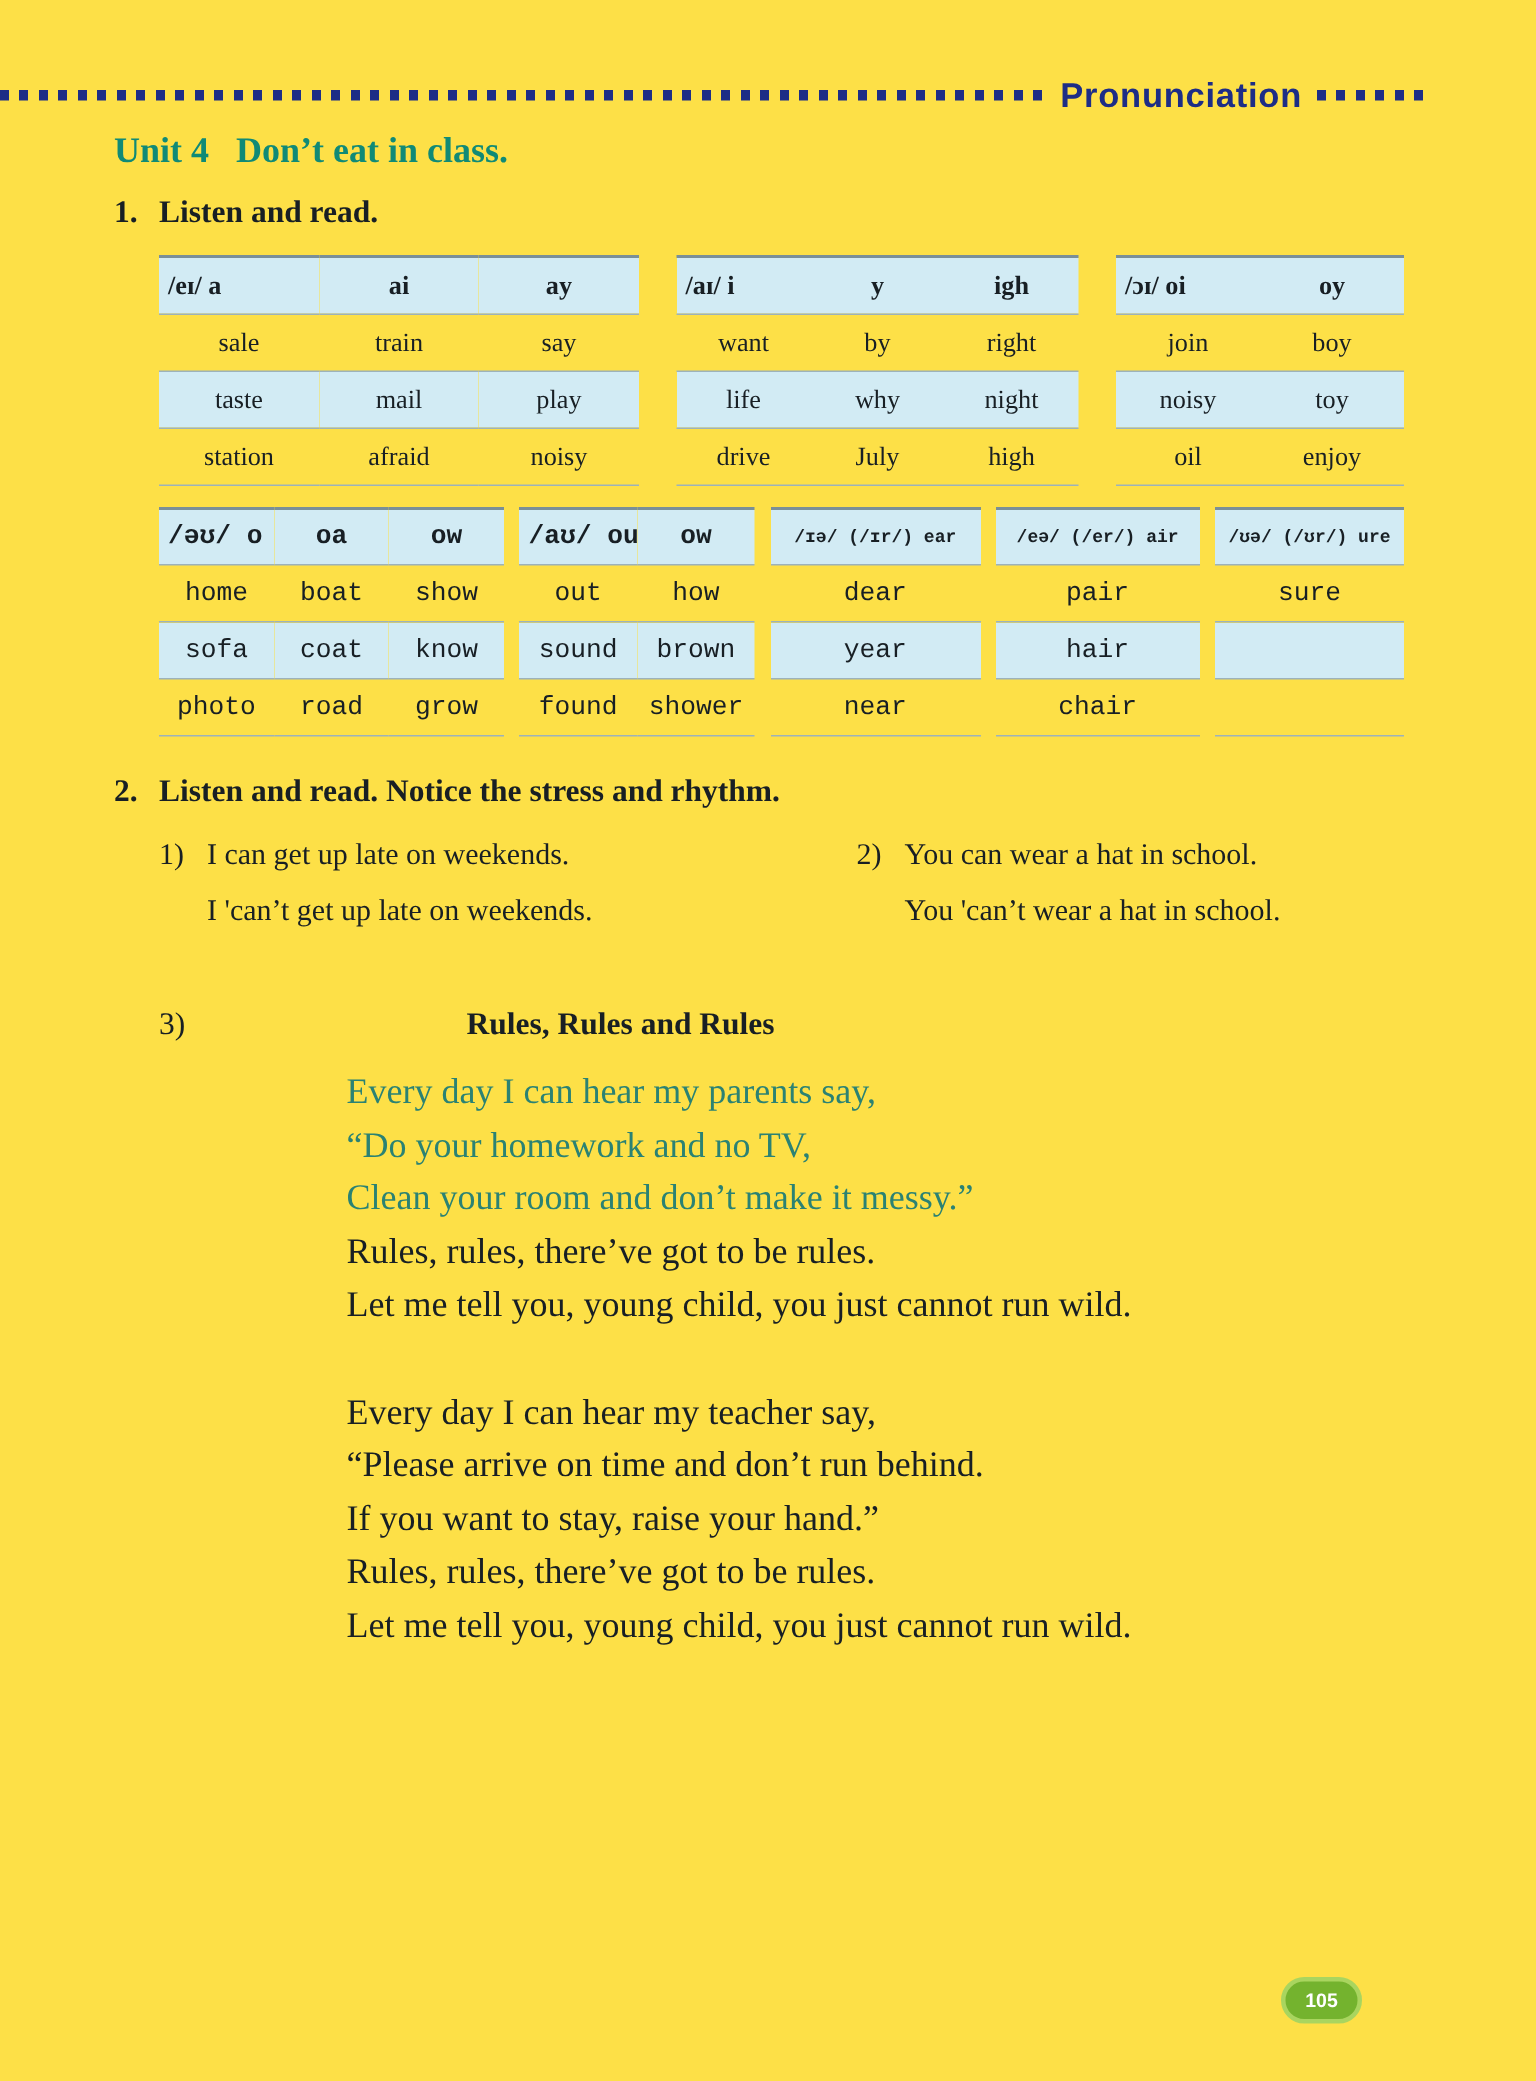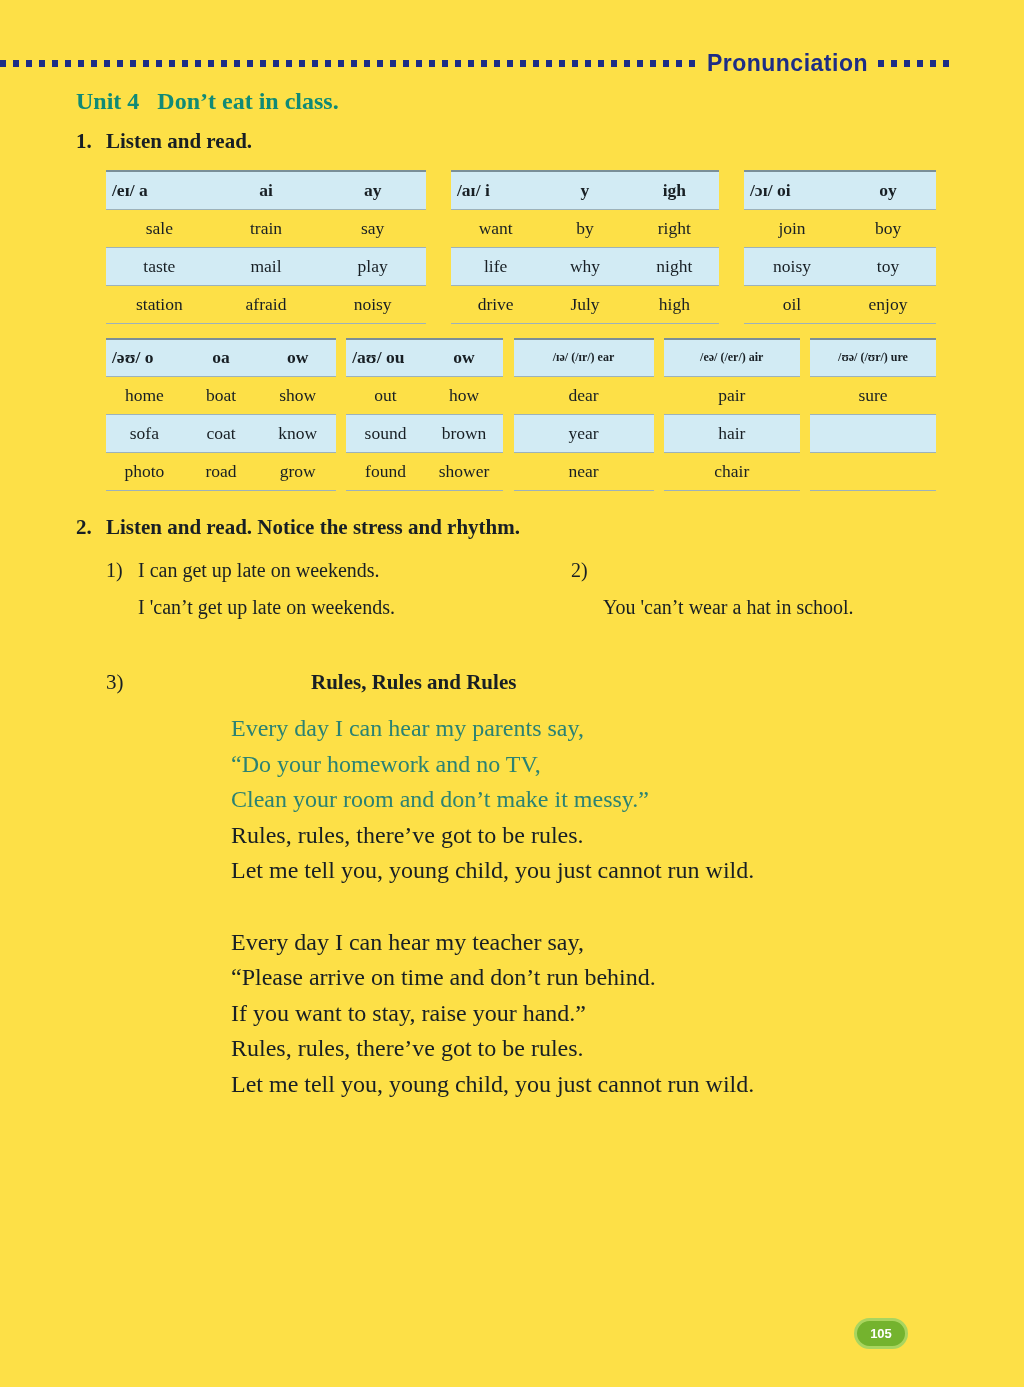--- a/index.html
+++ b/index.html
@@ -24,21 +24,21 @@
 
   .unit-title { font-size:24px; font-weight:bold; color:#108a76; }
   .unit-title .gap { display:inline-block; width:18px; }
 
   .sec-head { display:flex; font-weight:bold; font-size:21px; margin-top:14px; }
   .sec-head .num { width:30px; flex:0 0 30px; }
 
   .tables { margin-left:30px; width:830px; }
   .trow { display:flex; justify-content:space-between; }
   .trow1 { margin-top:16px; }
-  .trow2 { margin-top:14px; }
+  .trow2 { margin-top:14px;font-family:Liberation Mono, monospace; }
 
   table.pt { border-collapse:collapse; table-layout:fixed; border-top:2px solid #7a8f98; }
   table.pt td {
     height:38px; text-align:center; font-size:17.5px; padding:0 2px;
     border-bottom:1px solid #9db2ba; white-space:nowrap; overflow:hidden;
   }
   table.pt tr:nth-child(odd) td { background:#d2ebf4; }
   table.pt tr:first-child td { font-weight:bold; }
   table.pt td.ipa { text-align:left; padding-left:6px; }
   table.pt td.small { font-size:12px; }
@@ -274,20 +274,21 @@
         <div class="s2item-1">
           <div class="s2line">
             <span class="inum">1)</span>
             <span>I can get up late on weekends.</span>
           </div>
           <div class="s2line2">I 'can’t get up late on weekends.</div>
         </div>
         <div class="s2item-2">
           <div class="s2line">
             <span class="inum">2)</span>
+            <span>You can wear a hat in school.</span>
           </div>
           <div class="s2line2">You 'can’t wear a hat in school.</div>
         </div>
       </div>
     </div>
 
     <div class="sec3">
       <div class="sec3-head">
         <span class="s3num">3)</span>
         <span class="s3title">Rules, Rules and Rules</span>

